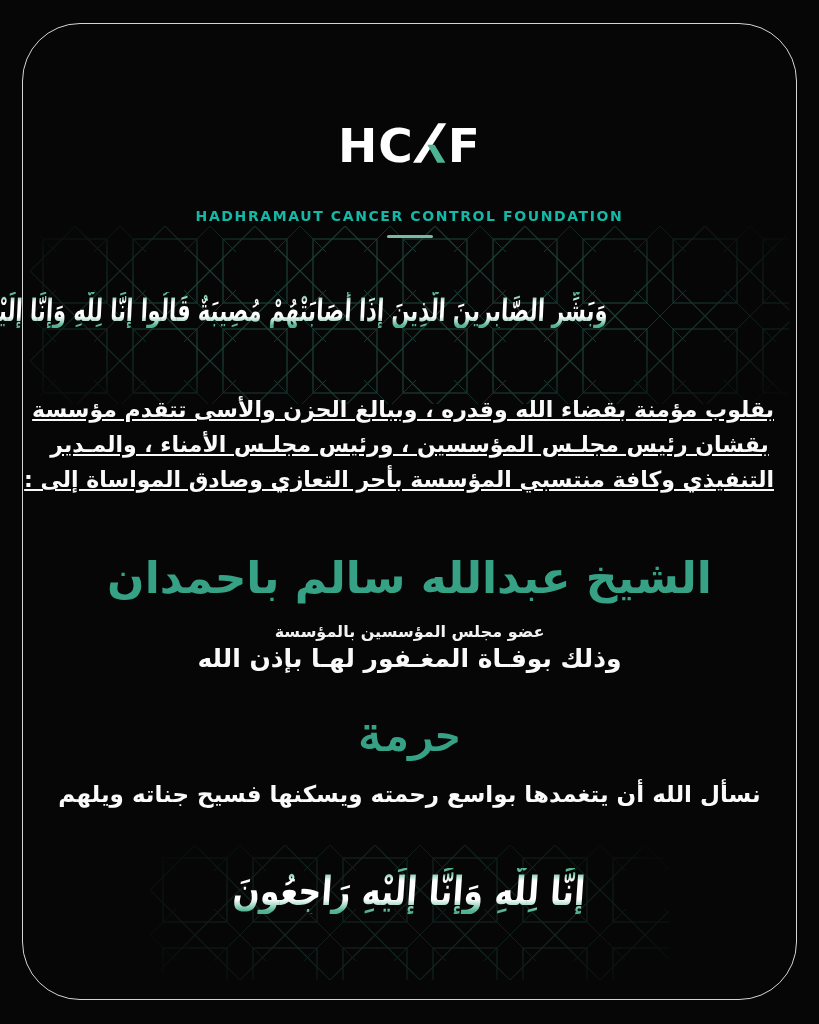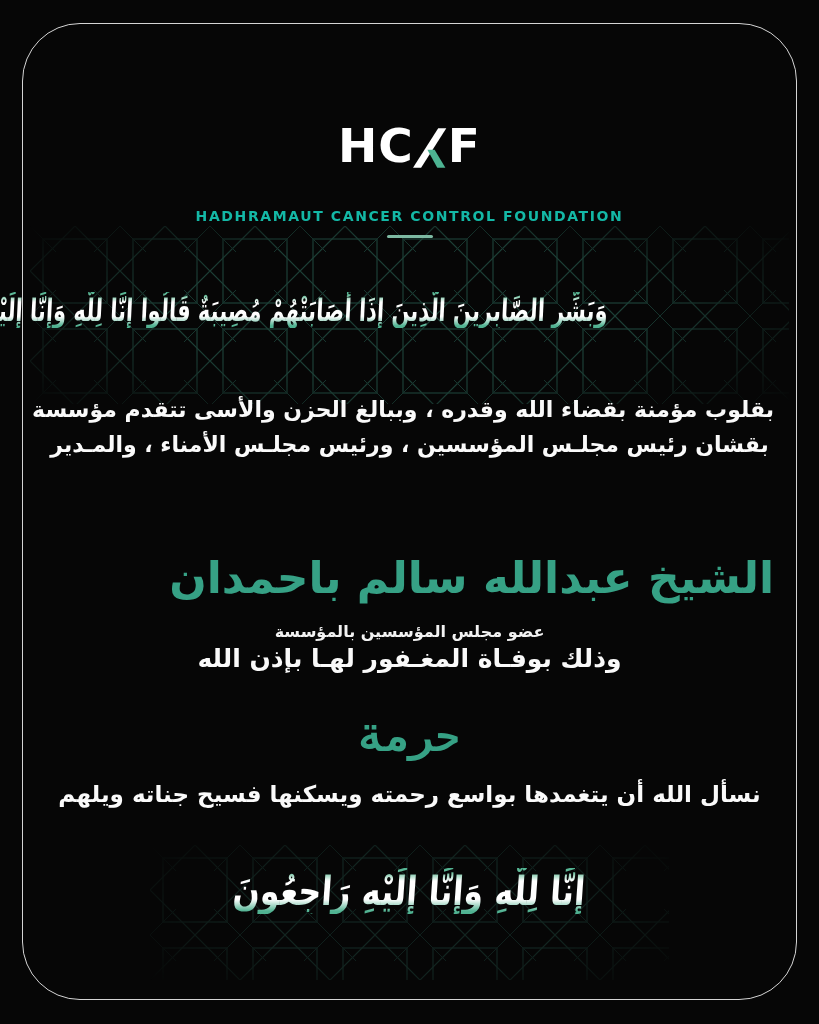--- a/index.html
+++ b/index.html
@@ -7,21 +7,21 @@
     position:relative;width:819px;height:1024px;overflow:hidden;
     background:#060606;font-family:"DejaVu Sans",sans-serif;color:#f5f5f5;
   }
   .frame{
     position:absolute;left:22px;top:23px;right:22px;bottom:24px;
     border:1.5px solid #d4d4d4;border-radius:58px;pointer-events:none;
   }
   .abs{position:absolute;left:45px;right:45px;text-align:center;}
 
   
-  .logo-row{top:122px;display:flex;align-items:flex-end;justify-content:center;}
+  .logo-row{top:122px;display:flex;align-items:flex-start;justify-content:center;}
   .logo-txt{font-size:47px;font-weight:800;letter-spacing:1px;color:#ffffff;line-height:1;}
   .logo-mark{width:36px;height:42px;margin:0 -1px;display:block;}
   .brand-ar{top:182px;font-size:23px;font-weight:bold;color:#ffffff;direction:rtl;}
   .brand-en{top:208px;font-size:14px;font-weight:600;letter-spacing:1.6px;color:#14b8a6;}
   .divider{top:235px;left:0;right:0;display:flex;justify-content:center;}
   .divider i{display:block;width:46px;height:3px;border-radius:2px;background:#7db9a2;}
 
   
   .pattern-band{position:absolute;pointer-events:none;
     -webkit-mask-image:radial-gradient(ellipse 62% 85% at 50% 50%, #000 50%, transparent 100%);
@@ -38,22 +38,22 @@
       -webkit-background-clip:text;background-clip:text;color:transparent;
     }
   }
   .verse-top{top:292px;font-size:31px;}
   .verse-top .grad{display:inline-block;transform:scaleX(.68) skewX(-4deg);transform-origin:50% 50%;}
   .verse-bottom{top:868px;font-size:40px;}
   .verse-bottom .grad{display:inline-block;transform:scaleX(.8) skewX(-5deg);transform-origin:50% 50%;}
 
   
   .body-block{top:392px;direction:rtl;font-size:22px;font-weight:bold;line-height:35px;color:#fafafa;}
-  .body-block div{white-space:nowrap;}
-  .deceased-name{top:552px;direction:rtl;font-size:44px;font-weight:800;color:#36a185;text-align:right;}
+  .body-block div{white-space:nowrap;text-decoration:underline;}
+  .deceased-name{top:552px;direction:rtl;font-size:44px;font-weight:800;color:#36a185;}
   .deceased-role{top:622px;direction:rtl;font-size:16px;font-weight:bold;color:#f2f2f2;}
   .death-line{top:644px;direction:rtl;font-size:25px;font-weight:bold;color:#fafafa;}
   .relation{top:712px;direction:rtl;font-size:42px;font-weight:800;color:#36a185;font-family:Liberation Mono, monospace;}
   .prayer{top:777px;direction:rtl;font-size:23px;font-weight:bold;line-height:34px;color:#fafafa;}
   .prayer div{white-space:nowrap;}
 
   .hidden-defs{position:absolute;width:0;height:0;}
 </style>
 </head>
 <body>
@@ -97,20 +97,21 @@
       <i></i>
     </div>
 
   <div class="abs callig verse-top" dir="rtl">
     <span class="grad">وَبَشِّرِ الصَّابِرِينَ الَّذِينَ إِذَا أَصَابَتْهُمْ مُصِيبَةٌ قَالُوا إِنَّا لِلَّهِ وَإِنَّا إِلَيْهِ رَاجِعُونَ</span>
   </div>
 
   <div class="abs body-block" dir="rtl">
     <div>بقلوب مؤمنة بقضاء الله وقدره ، وببالغ الحزن والأسى تتقدم مؤسسة</div>
     <div>بقشان رئيس مجلـس المؤسسين ، ورئيس مجلـس الأمناء ، والمـدير</div>
+    <div>التنفيذي وكافة منتسبي المؤسسة بأحر التعازي وصادق المواساة إلى :</div>
   </div>
 
   <div class="abs deceased-name" dir="rtl">الشيخ عبدالله سالم باحمدان</div>
   <div class="abs deceased-role" dir="rtl">عضو مجلس المؤسسين بالمؤسسة</div>
 
   <div class="abs death-line" dir="rtl">وذلك بوفـاة المغـفور لهـا بإذن الله</div>
   <div class="abs relation" dir="rtl">حرمة</div>
 
   <div class="abs prayer" dir="rtl">
     <div>نسأل الله أن يتغمدها بواسع رحمته ويسكنها فسيح جناته ويلهم</div>

